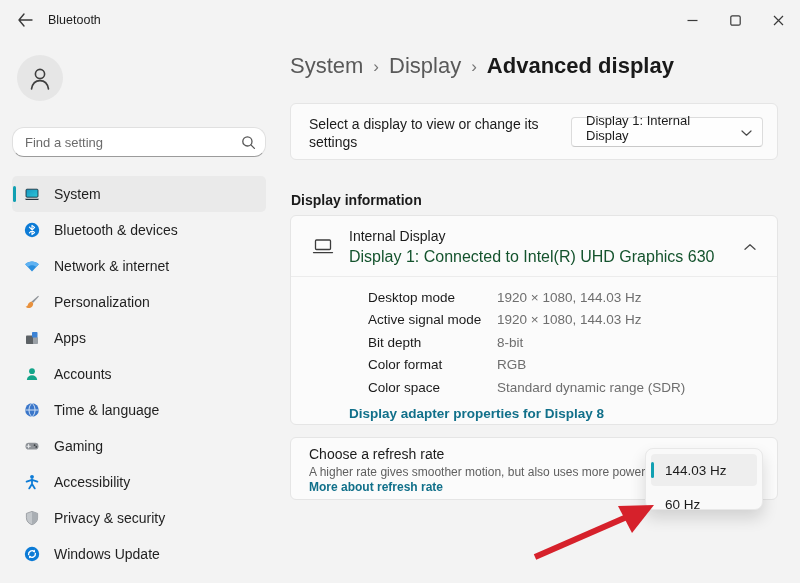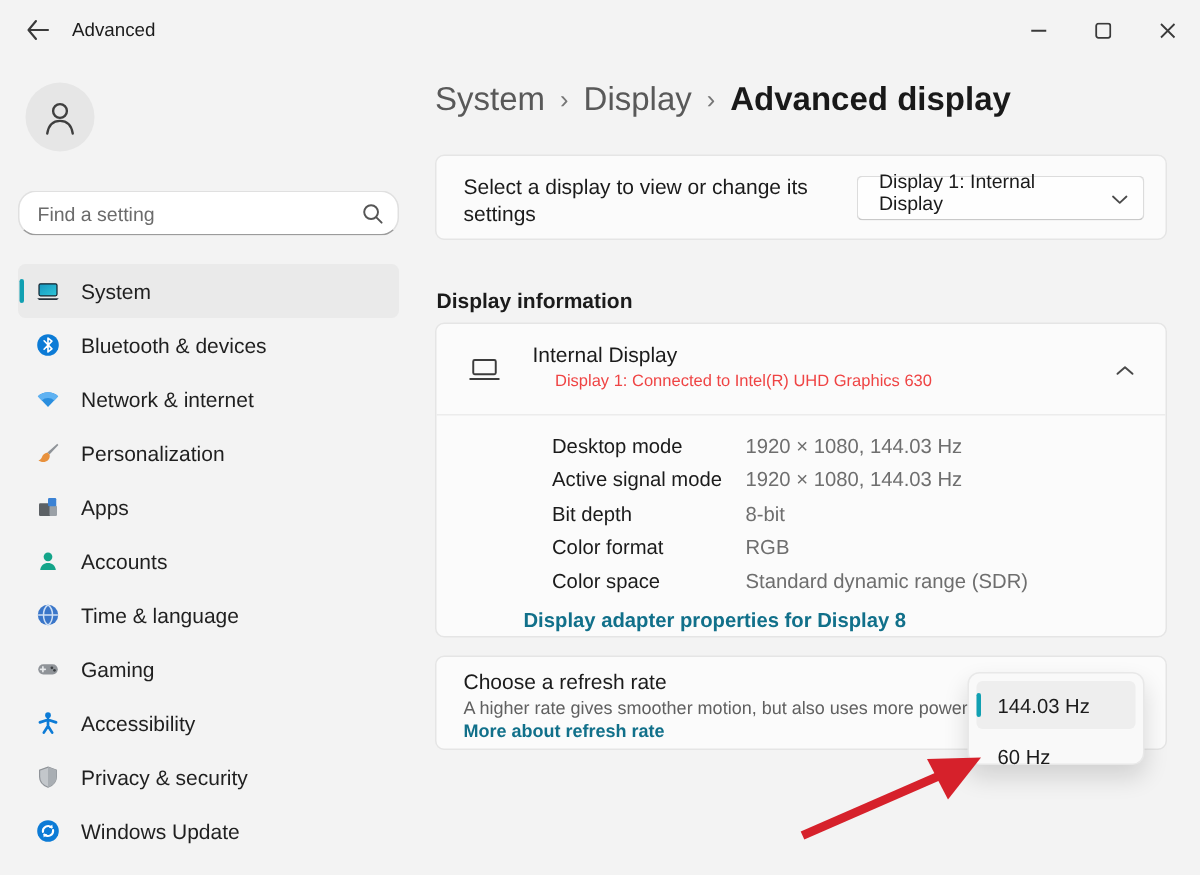--- a/index.html
+++ b/index.html
@@ -54,22 +54,22 @@
   .dropdown-btn { position:absolute; right:14px; top:13px; width:192px; height:30px;
     background:#fefefe; border:1px solid #dcdcdc; border-bottom-color:#c9c9c9; border-radius:4px;
     display:flex; align-items:center; cursor:pointer; font-size:13px; color:#1b1b1b; padding:0 28px 8px 14px; }
   .dropdown-btn .chev { position:absolute; right:10px; top:11px; }
 
   .section-heading { position:absolute; left:1px; top:152px; font-size:14px; font-weight:700; color:#1b1b1b; }
 
   .card-info { top:175px; height:210px; }
   .info-header { position:absolute; left:0; right:0; top:0; height:60px; }
   .monitor-icon { position:absolute; left:21px; top:20px; }
-  .info-title { position:absolute; left:58px; top:12px; font-size:14px; color:#1b1b1b;margin-left:6px; }
-  .info-sub { position:absolute; left:58px; top:32px; font-size:11px; color:#ef4444;margin-left:21px; }
+  .info-title { position:absolute; left:58px; top:12px; font-size:14px; color:#1b1b1b; }
+  .info-sub { position:absolute; left:58px; top:32px; font-size:16px; color:#14532d; }
   .expander { position:absolute; right:16px; top:22px; width:22px; height:18px;
     display:flex; align-items:center; justify-content:center; cursor:pointer; }
   .info-divider { position:absolute; left:0; right:0; top:60px; height:1px; background:#ececec; }
   .props { position:absolute; left:58px; right:16px; top:70px; }
   .prop-row { display:flex; height:22.5px; align-items:center;margin-left:19px; }
   .prop-label { width:129px; font-size:13.5px; color:#1b1b1b; }
   .prop-value { font-size:13.5px; color:#6e6e6e; }
   .adapter-link { position:absolute; left:58px; top:190px; font-size:13.5px; font-weight:700;
     color:var(--accent-link); cursor:pointer; }
 
@@ -96,21 +96,21 @@
 <body>
 
 <div class="titlebar">
   <div class="back-btn">
     <span>
       <svg width="16" height="14" viewBox="0 0 16 14">
           <path d="M7 1 L2 7 L7 13 M2 7 H15" stroke="#3a3a3a" stroke-width="1.4" fill="none" stroke-linecap="round" stroke-linejoin="round"></path>
         </svg>
     </span>
   </div>
-  <div class="app-title">Advanced</div>
+  <div class="app-title">Bluetooth</div>
   <div class="caption-buttons">
     <div class="caption-btn">
       <span>
           <svg width="11" height="11" viewBox="0 0 11 11">
             <line x1="0.5" y1="5.5" x2="10.5" y2="5.5" stroke="#3a3a3a" stroke-width="1.2"></line>
           </svg>
         </span>
     </div>
     <div class="caption-btn">
       <span>

